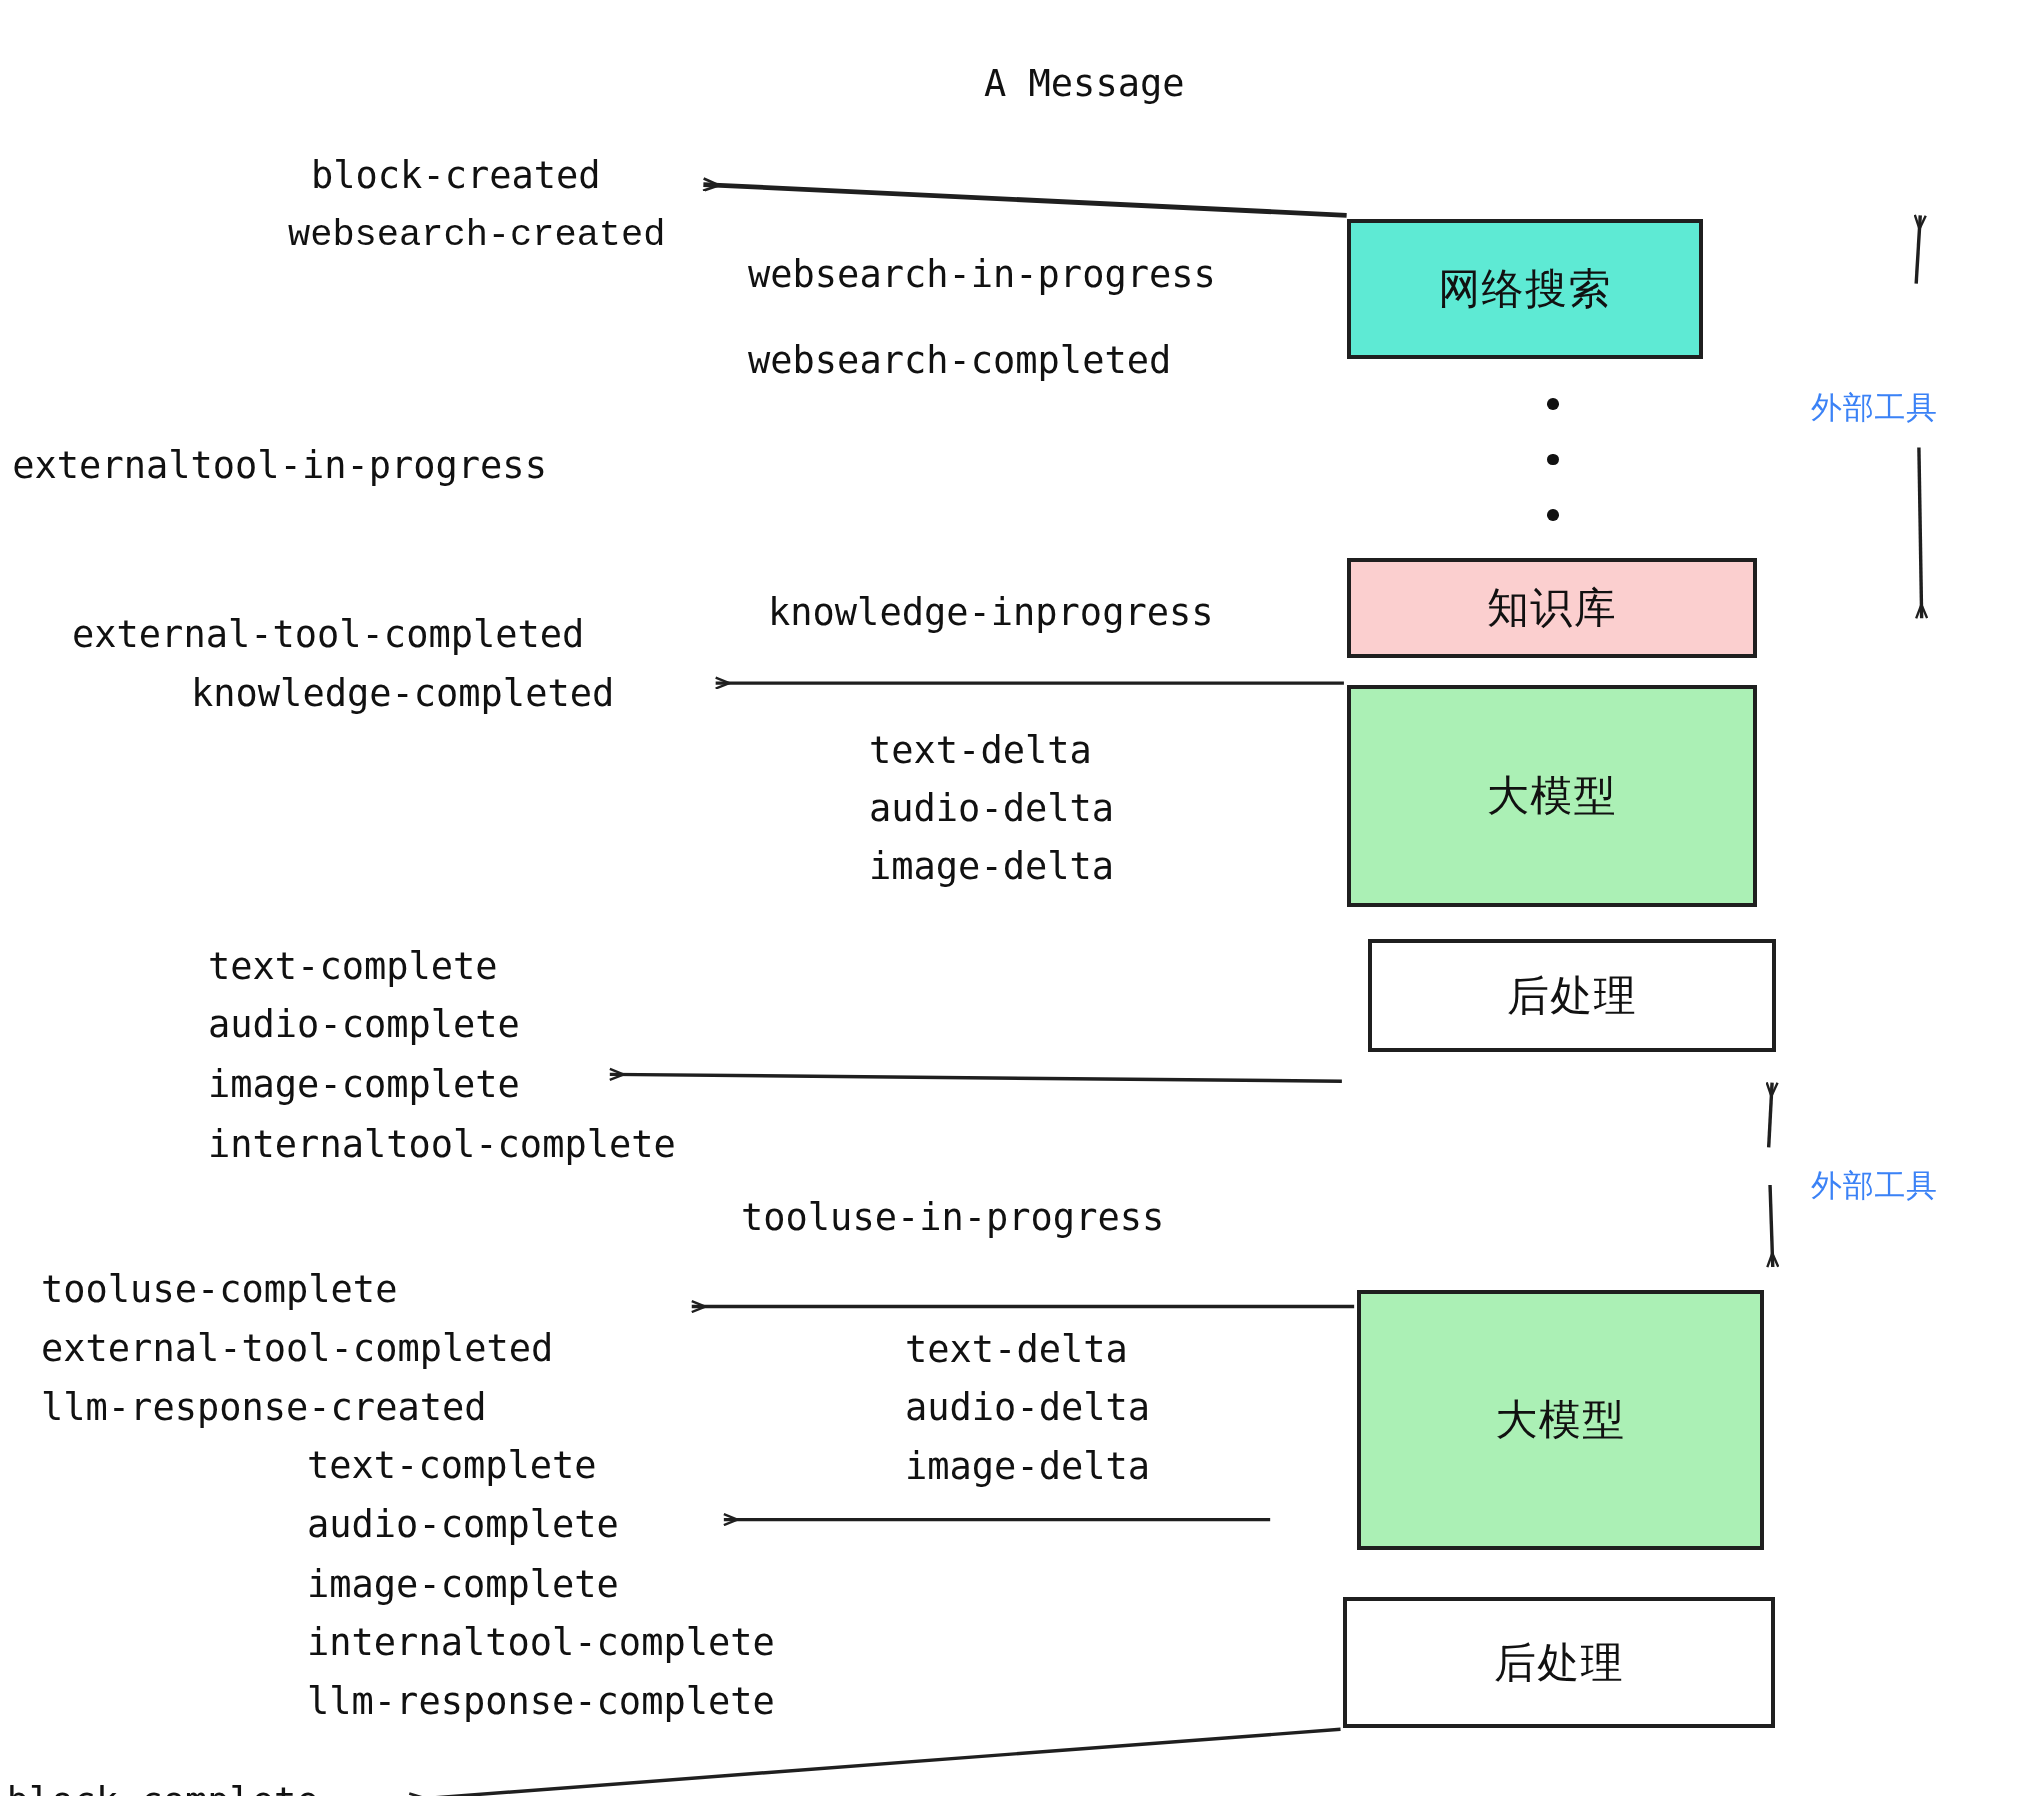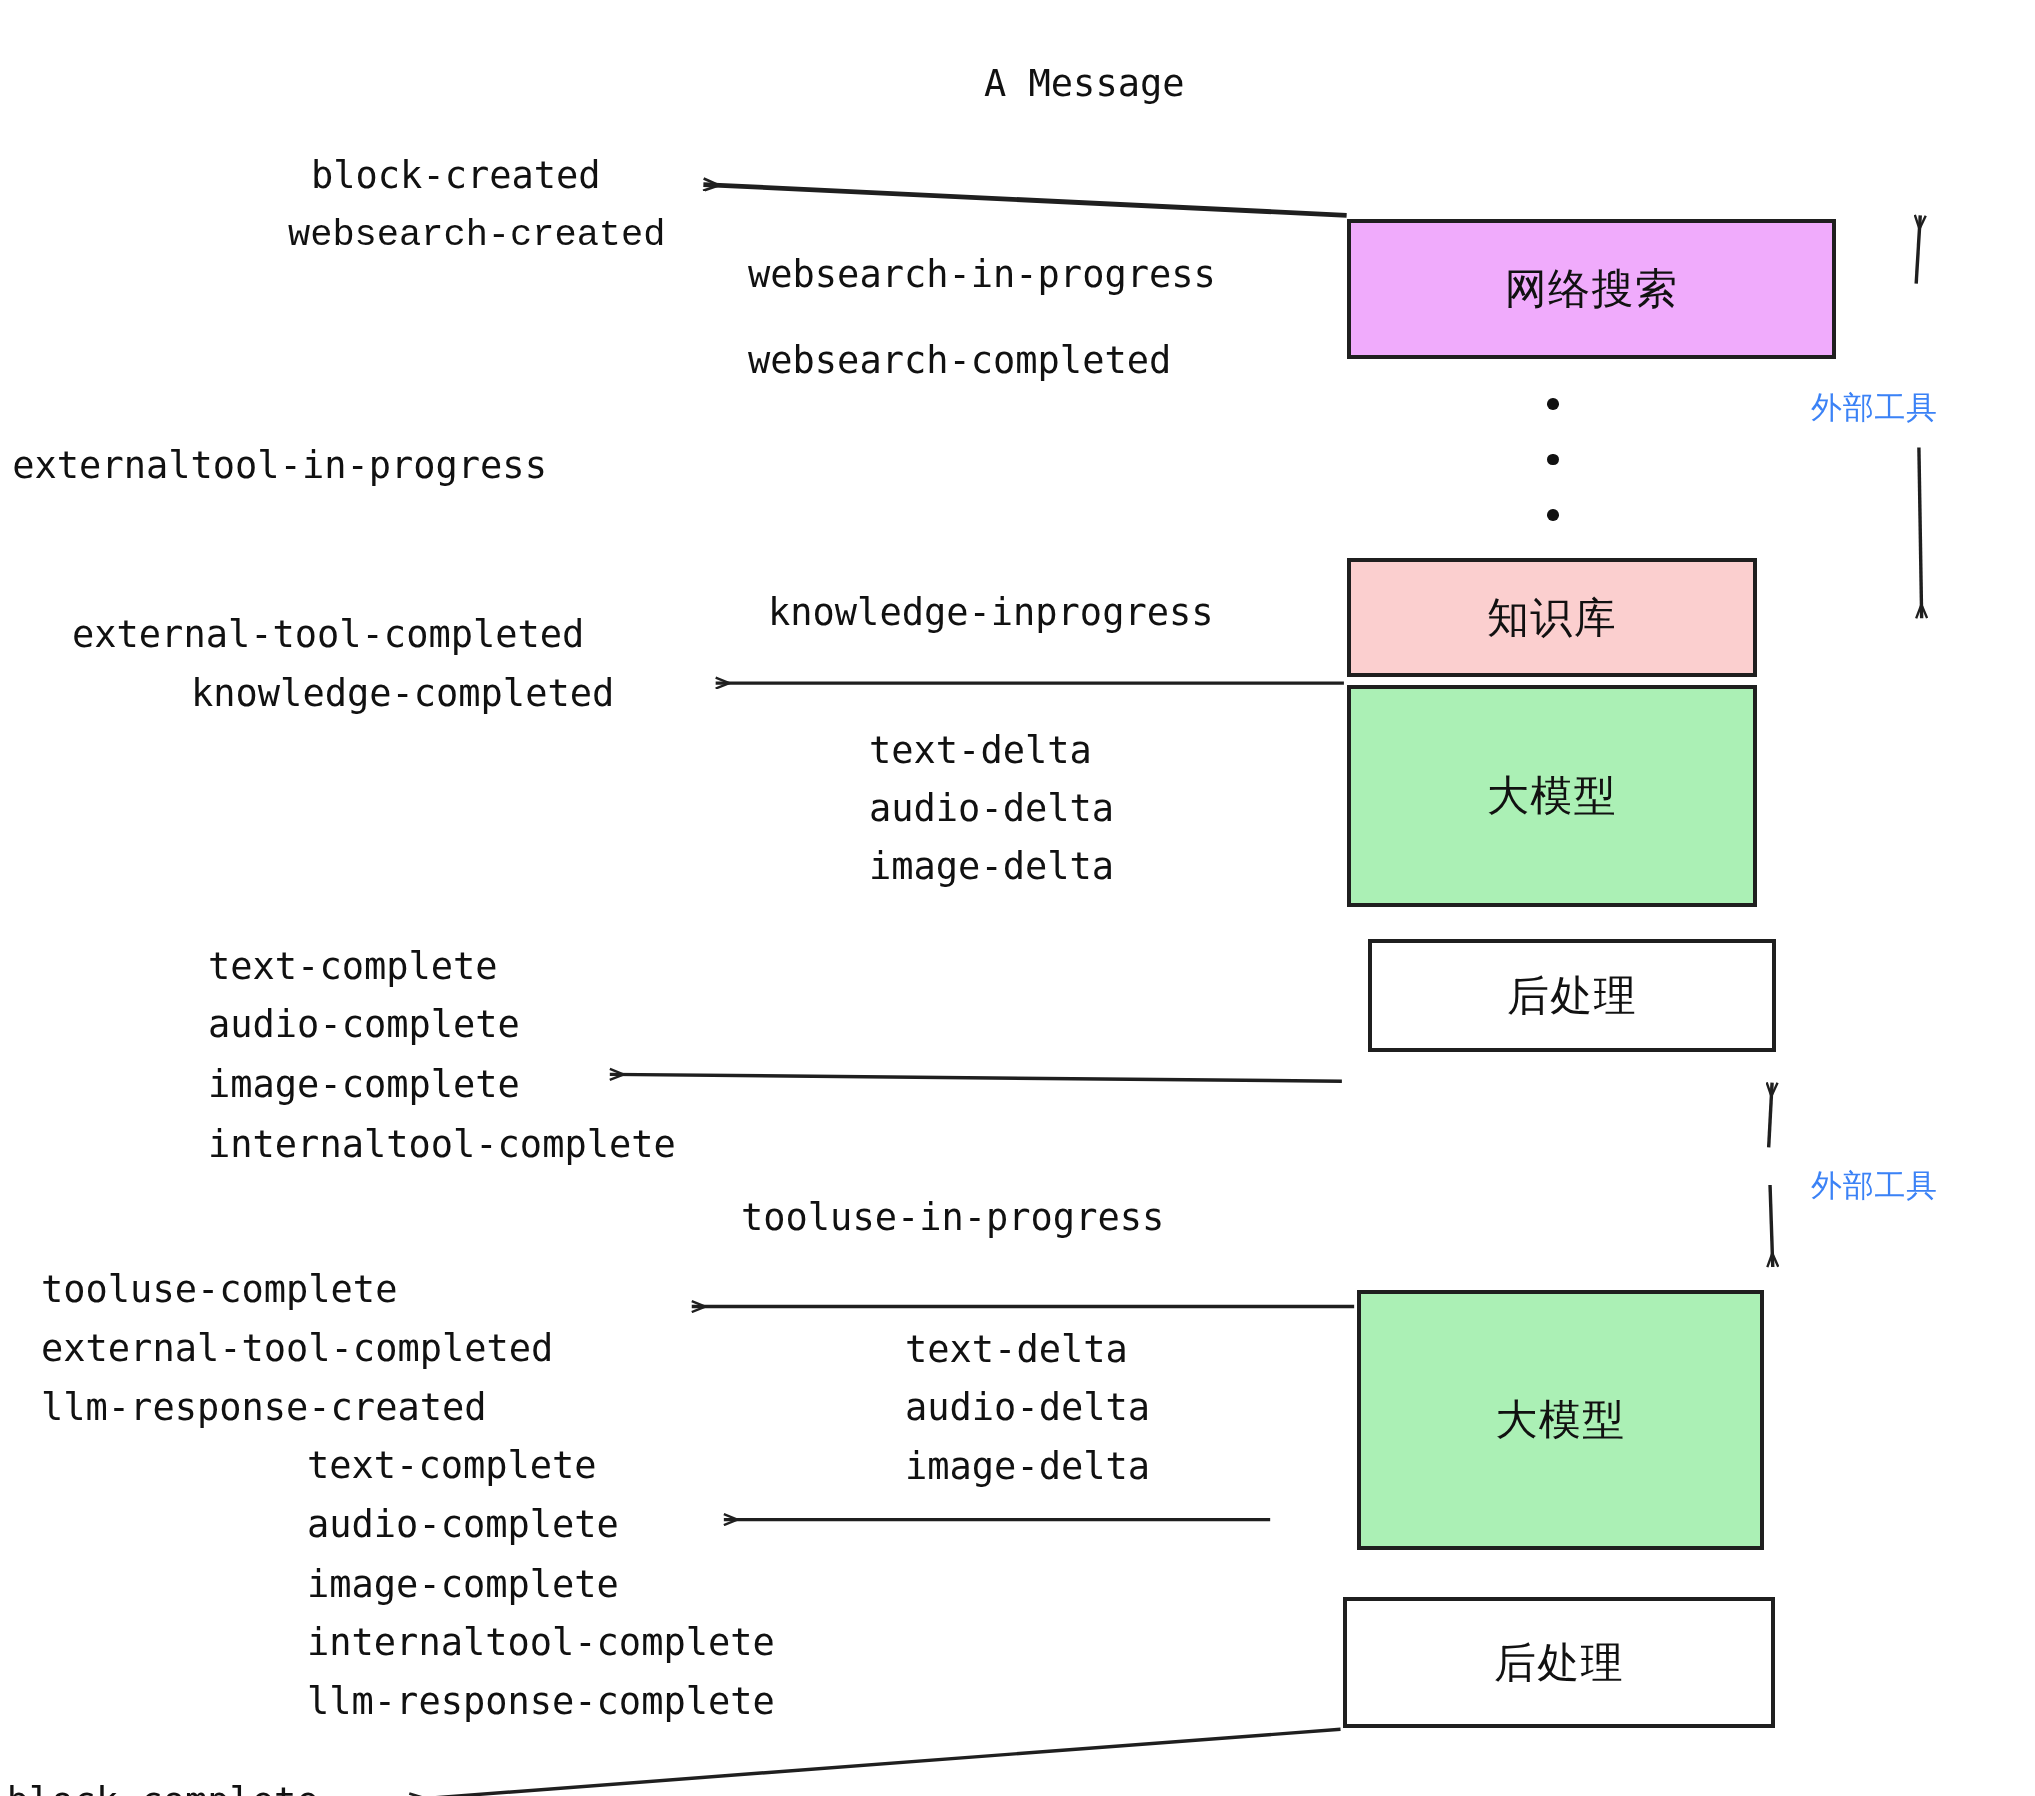--- a/index.html
+++ b/index.html
@@ -81,24 +81,24 @@
     pointer-events: none;
   }
 </style>
 </head>
 <body>
 
 <div id="stage">
 
   <div class="title" style="left:984px; top:13.7px;">A Message</div>
 
-  <div class="box" id="box-websearch" style="left: 1347px; top: 171px; width: 489px; height: 140px; background: #f0abfc;">
+  <div class="box" id="box-websearch" style="left: 1347px; top: 171px; width: 356px; height: 140px; background: #5eead4;">
     <span class="boxtxt">网络搜索</span>
   </div>
-  <div class="box" id="box-knowledge" style="left: 1347px; top: 510px; width: 410px; height: 119px; background: rgb(251, 207, 207);">
+  <div class="box" id="box-knowledge" style="left: 1347px; top: 510px; width: 410px; height: 100px; background: rgb(251, 207, 207);">
     <span class="boxtxt">知识库</span>
   </div>
   <div class="box" id="box-llm-1" style="left: 1347px; top: 637px; width: 410px; height: 222px; background: rgb(171, 240, 181);">
     <span class="boxtxt">大模型</span>
   </div>
   <div class="box" id="box-postproc-1" style="left: 1368px; top: 891px; width: 408px; height: 113px; background: rgb(255, 255, 255);">
     <span class="boxtxt">后处理</span>
   </div>
   <div class="box" id="box-llm-2" style="left: 1357px; top: 1242px; width: 407px; height: 260px; background: rgb(171, 240, 181);">
     <span class="boxtxt">大模型</span>

